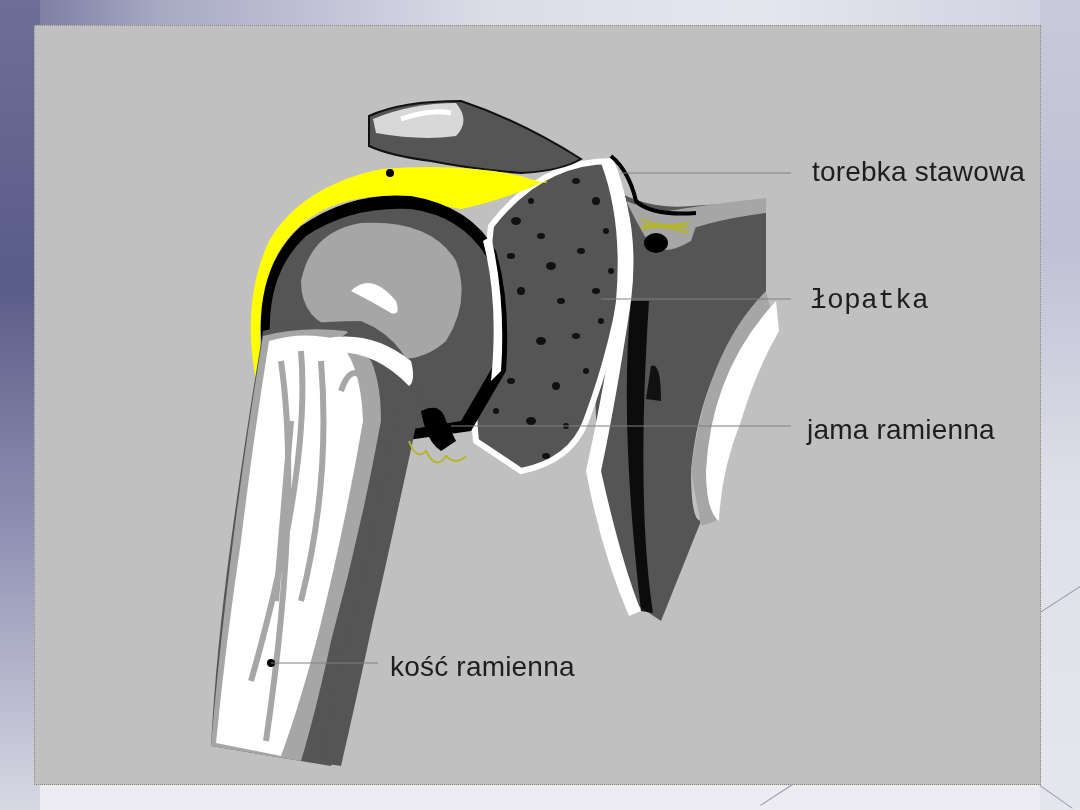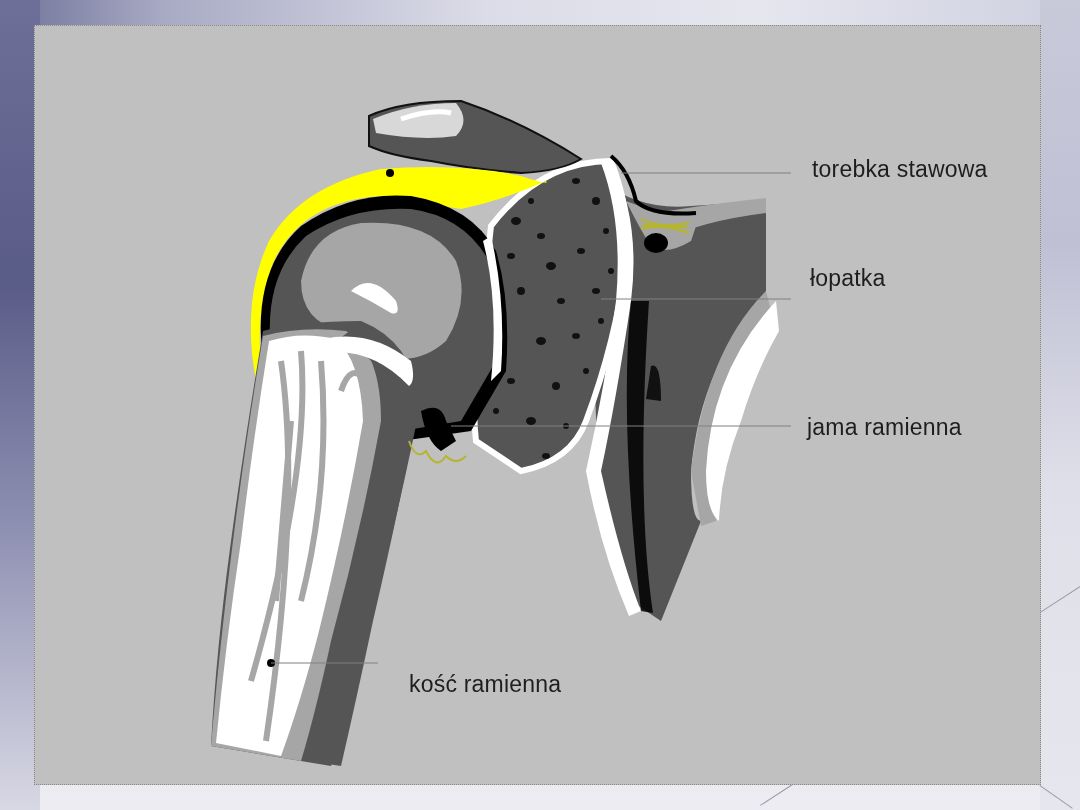--- a/index.html
+++ b/index.html
@@ -24,21 +24,21 @@
       position: absolute; height: 1px; background: #9a9aaa; transform-origin: 0 0;
     }
     .panel {
       position: absolute; left: 34px; top: 25px; width: 1007px; height: 760px;
       background: #c0c0c0;
       border: 1px dotted #8a8a80;
       box-sizing: border-box;
     }
     .panel svg { position: absolute; left: 0; top: 0; }
     .label {
-      position: absolute; font-size: 23px; color: #1e1e1e; white-space: nowrap;
+      position: absolute; font-size: 28px; color: #1e1e1e; white-space: nowrap;
       letter-spacing: 0.2px;
     }
   </style>
 </head>
 <body>
 
 <div class="bg-top"></div>
 <div class="bg-left"></div>
 <div class="bg-right"></div>
 <div class="deco-line" style="left:1040px; top:612px; width:50px; transform: rotate(-33deg);"></div>
@@ -127,15 +127,15 @@
     <g stroke="#808080" stroke-width="1.2">
       <line x1="620" y1="172" x2="790" y2="172"></line>
       <line x1="600" y1="298" x2="790" y2="298"></line>
       <line x1="450" y1="425" x2="790" y2="425"></line>
       <line x1="270" y1="662" x2="377" y2="662"></line>
     </g>
   </svg>
 </div>
 
 <div class="label" style="left:812px; top:156px;">torebka stawowa</div>
-<div class="label" style="left:810px; top:265px;">łopatka</div>
+<div class="label" style="left:810px; top:285px;font-family:Liberation Mono, monospace;">łopatka</div>
 <div class="label" style="left:807px; top:414px;">jama ramienna</div>
-<div class="label" style="left:409px; top:651px;margin-top:20px;">kość ramienna</div>
+<div class="label" style="left:390px; top:651px;">kość ramienna</div>
 
 </body></html>

